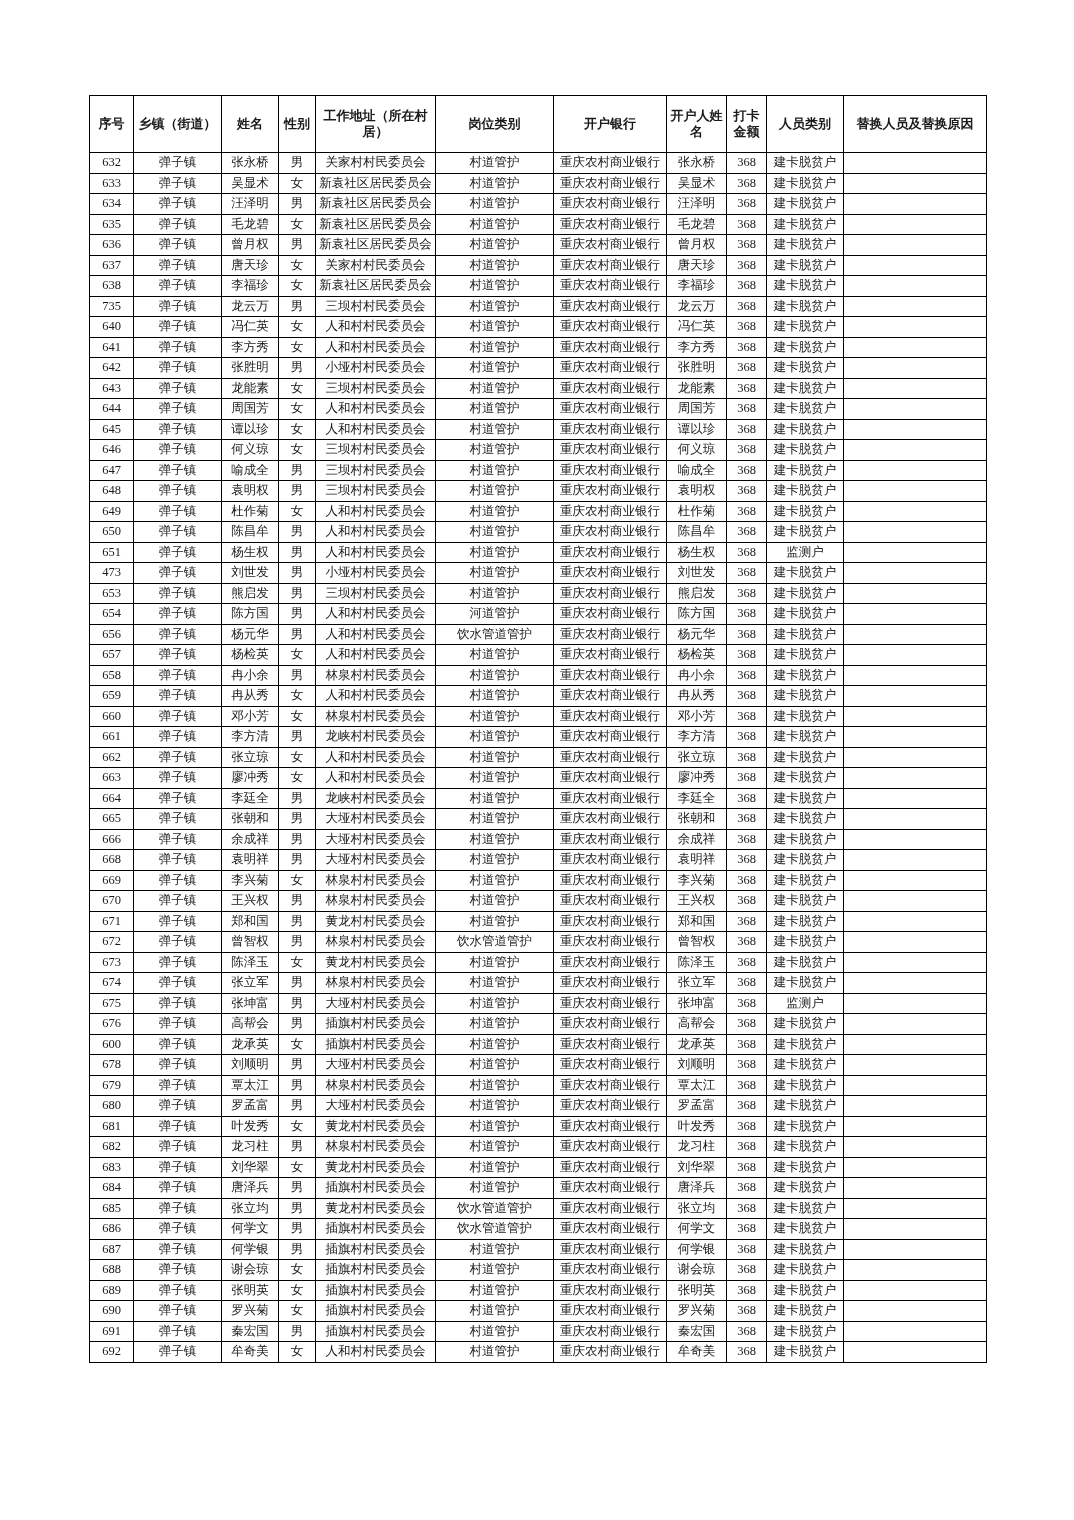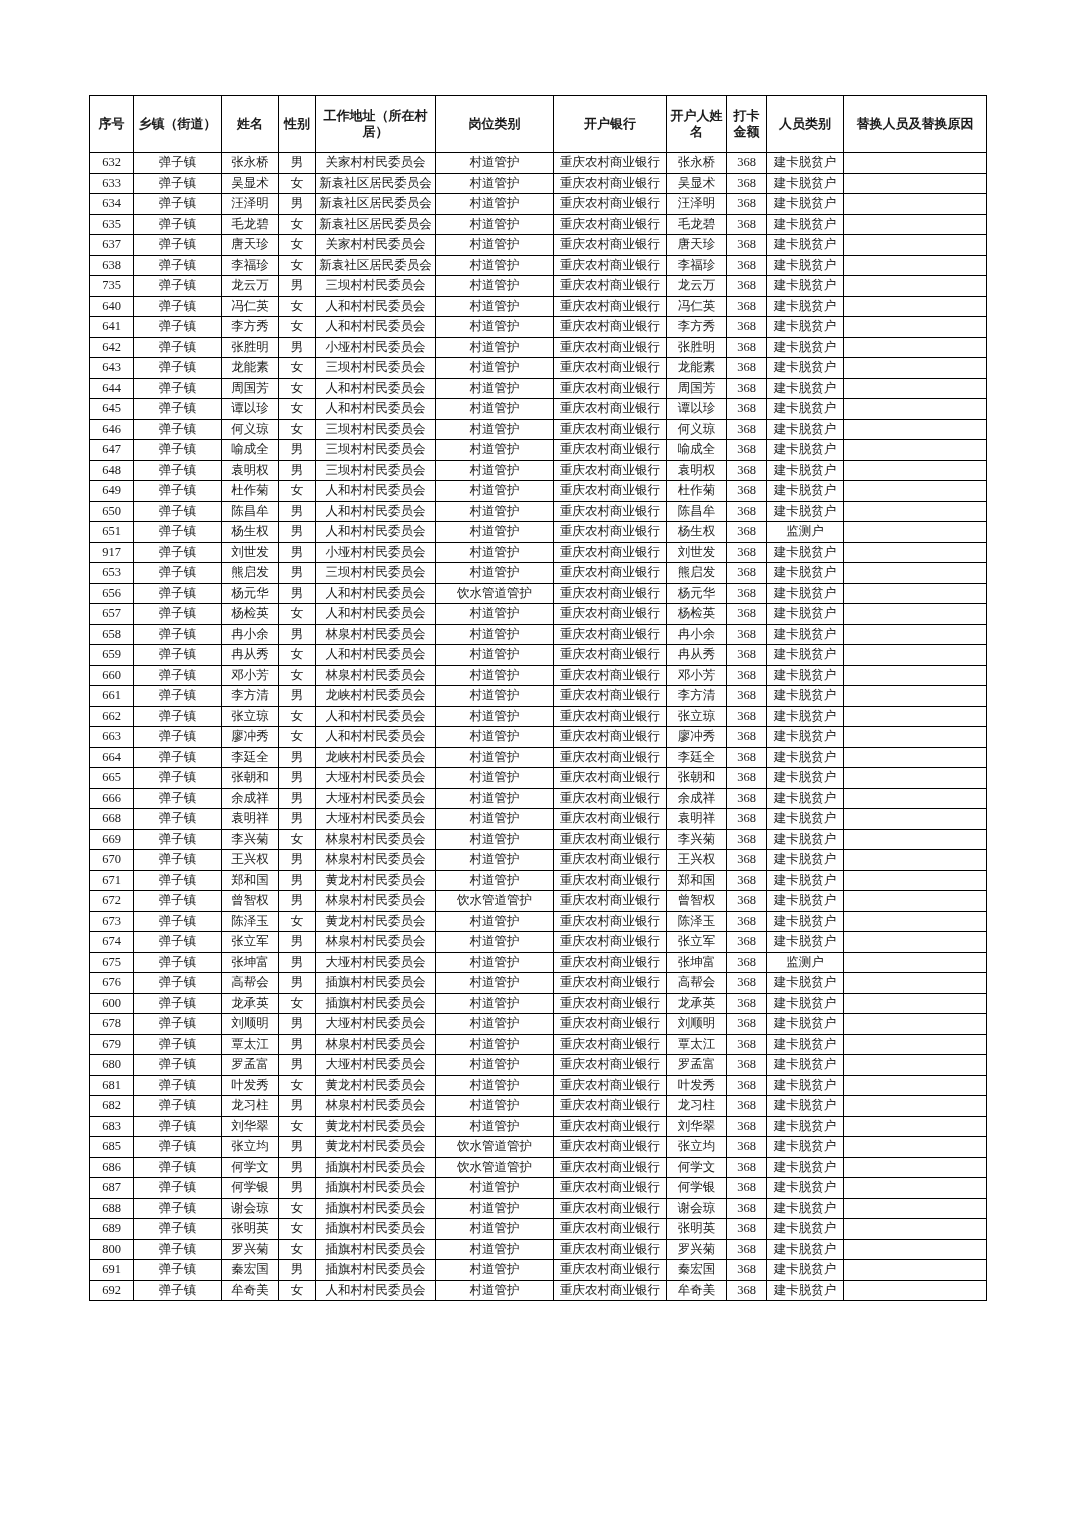--- a/index.html
+++ b/index.html
@@ -145,20 +145,33 @@
           <td>女</td>
           <td>新袁社区居民委员会</td>
           <td>村道管护</td>
           <td>重庆农村商业银行</td>
           <td>毛龙碧</td>
           <td>368</td>
           <td>建卡脱贫户</td>
           <td></td>
         </tr>
         <tr>
+          <td>636</td>
+          <td>弹子镇</td>
+          <td>曾月权</td>
+          <td>男</td>
+          <td>新袁社区居民委员会</td>
+          <td>村道管护</td>
+          <td>重庆农村商业银行</td>
+          <td>曾月权</td>
+          <td>368</td>
+          <td>建卡脱贫户</td>
+          <td></td>
+        </tr>
+        <tr>
           <td>637</td>
           <td>弹子镇</td>
           <td>唐天珍</td>
           <td>女</td>
           <td>关家村村民委员会</td>
           <td>村道管护</td>
           <td>重庆农村商业银行</td>
           <td>唐天珍</td>
           <td>368</td>
           <td>建卡脱贫户</td>
@@ -340,41 +353,54 @@
           <td>男</td>
           <td>人和村村民委员会</td>
           <td>村道管护</td>
           <td>重庆农村商业银行</td>
           <td>杨生权</td>
           <td>368</td>
           <td>监测户</td>
           <td></td>
         </tr>
         <tr>
-          <td>917</td>
+          <td>473</td>
           <td>弹子镇</td>
           <td>刘世发</td>
           <td>男</td>
           <td>小垭村村民委员会</td>
           <td>村道管护</td>
           <td>重庆农村商业银行</td>
           <td>刘世发</td>
           <td>368</td>
           <td>建卡脱贫户</td>
           <td></td>
         </tr>
         <tr>
           <td>653</td>
           <td>弹子镇</td>
           <td>熊启发</td>
           <td>男</td>
           <td>三坝村村民委员会</td>
           <td>村道管护</td>
           <td>重庆农村商业银行</td>
           <td>熊启发</td>
+          <td>368</td>
+          <td>建卡脱贫户</td>
+          <td></td>
+        </tr>
+        <tr>
+          <td>654</td>
+          <td>弹子镇</td>
+          <td>陈方国</td>
+          <td>男</td>
+          <td>人和村村民委员会</td>
+          <td>河道管护</td>
+          <td>重庆农村商业银行</td>
+          <td>陈方国</td>
           <td>368</td>
           <td>建卡脱贫户</td>
           <td></td>
         </tr>
         <tr>
           <td>656</td>
           <td>弹子镇</td>
           <td>杨元华</td>
           <td>男</td>
           <td>人和村村民委员会</td>
@@ -717,20 +743,33 @@
           <td>女</td>
           <td>黄龙村村民委员会</td>
           <td>村道管护</td>
           <td>重庆农村商业银行</td>
           <td>刘华翠</td>
           <td>368</td>
           <td>建卡脱贫户</td>
           <td></td>
         </tr>
         <tr>
+          <td>684</td>
+          <td>弹子镇</td>
+          <td>唐泽兵</td>
+          <td>男</td>
+          <td>插旗村村民委员会</td>
+          <td>村道管护</td>
+          <td>重庆农村商业银行</td>
+          <td>唐泽兵</td>
+          <td>368</td>
+          <td>建卡脱贫户</td>
+          <td></td>
+        </tr>
+        <tr>
           <td>685</td>
           <td>弹子镇</td>
           <td>张立均</td>
           <td>男</td>
           <td>黄龙村村民委员会</td>
           <td>饮水管道管护</td>
           <td>重庆农村商业银行</td>
           <td>张立均</td>
           <td>368</td>
           <td>建卡脱贫户</td>
@@ -782,21 +821,21 @@
           <td>女</td>
           <td>插旗村村民委员会</td>
           <td>村道管护</td>
           <td>重庆农村商业银行</td>
           <td>张明英</td>
           <td>368</td>
           <td>建卡脱贫户</td>
           <td></td>
         </tr>
         <tr>
-          <td>800</td>
+          <td>690</td>
           <td>弹子镇</td>
           <td>罗兴菊</td>
           <td>女</td>
           <td>插旗村村民委员会</td>
           <td>村道管护</td>
           <td>重庆农村商业银行</td>
           <td>罗兴菊</td>
           <td>368</td>
           <td>建卡脱贫户</td>
           <td></td>

